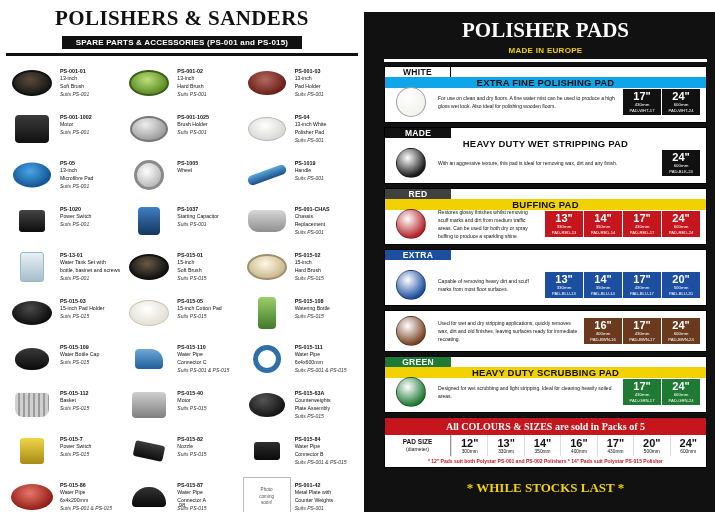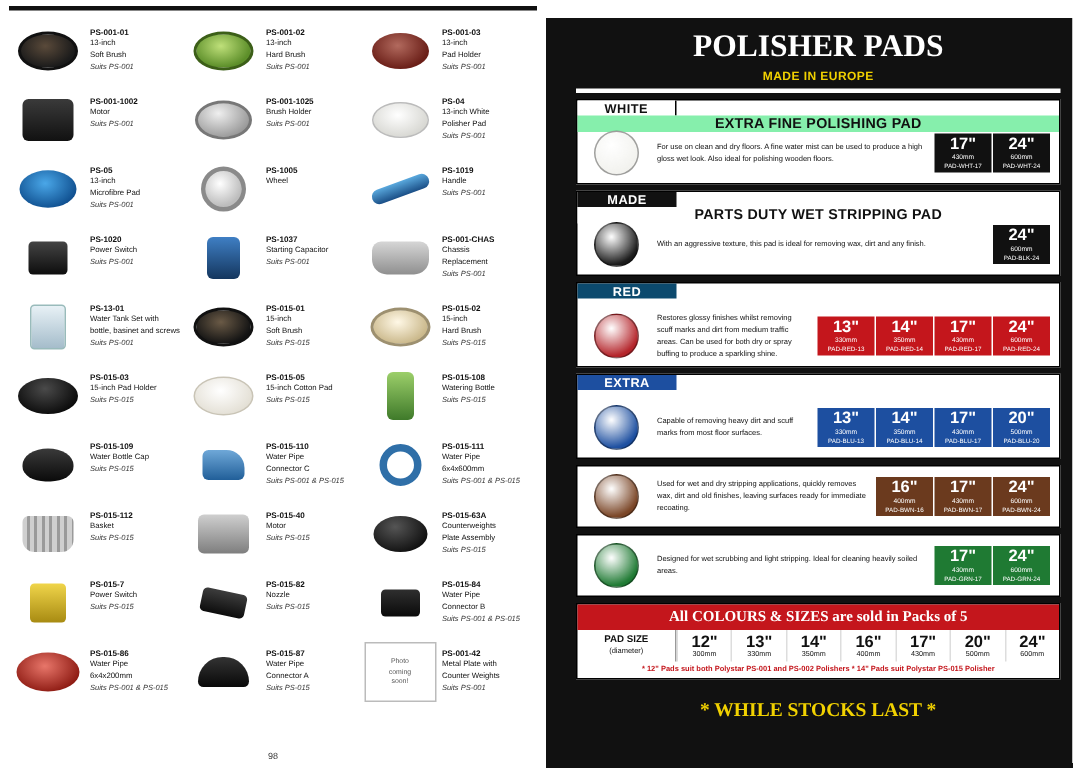--- a/index.html
+++ b/index.html
@@ -99,20 +99,24 @@
     font-family:"Liberation Serif", serif;
   }
   .pagenum-right { position:absolute; bottom:4px; left:0; right:0; text-align:center; font-size:6px; color:#ccc; }
 </style>
 </head>
 <body>
 
 <div class="page">
 
   <div class="left">
+    <div class="left-header">
+      <div class="left-title">POLISHERS &amp; SANDERS</div>
+      <div><span class="left-sub">SPARE PARTS &amp; ACCESSORIES (PS-001 and PS-015)</span></div>
+    </div>
     <div class="left-rule"></div>
 
     <div class="grid" id="product-grid">
         <div class="row">
           <div class="cell">
             <div class="thumb">
               <span class="sh" style="width:40px;height:26px;border-radius:50%;background:radial-gradient(ellipse at 45% 35%,#5a4a3a,#1b1b1b 70%);border:2px solid #111;"></span>
             </div>
             <div class="meta">
               <div class="code">PS-001-01</div>
@@ -437,21 +441,21 @@
     <div class="right-header">
       <div class="right-title">POLISHER PADS</div>
       <div class="right-sub">MADE IN EUROPE</div>
     </div>
     <div class="right-rule"></div>
 
     <div class="pads" id="pad-list">
         <div class="padblock">
           <div class="padhead">
             <div class="padname" style="background:#ffffff;color:#111111;border-right:1px solid #000;">WHITE</div>
-            <div class="padtitle" style="background:#86efac;">EXTRA FINE POLISHING PAD</div>
+            <div class="padtitle" style="background:#0ea5e9;">EXTRA FINE POLISHING PAD</div>
           </div>
           <div class="padbody">
             <div class="padimg">
               <span style="display:block;width:30px;height:30px;border-radius:50%;background:radial-gradient(circle at 38% 32%, rgba(255,255,255,.55), #f2f2ee 72%);border:1px solid rgba(0,0,0,.35);"></span>
             </div>
             <div class="paddesc">For use on clean and dry floors. A fine water mist can be used to produce a high gloss wet look. Also ideal for polishing wooden floors.</div>
             <div class="sizes-wrap">
               <div class="size" style="background: rgb(17, 17, 17);">
                 <div class="n">17"</div>
                 <div class="mm">430mm</div>
@@ -461,39 +465,40 @@
                 <div class="n">24"</div>
                 <div class="mm">600mm</div>
                 <div class="sku">PAD-WHT-24</div>
               </div>
             </div>
           </div>
         </div>
         <div class="padblock">
           <div class="padhead">
             <div class="padname" style="background:#111111;color:#ffffff;">MADE</div>
-            <div class="padtitle" style="background:#ffffff;">PARTS DUTY WET STRIPPING PAD</div>
+            <div class="padtitle" style="background:#ffffff;">HEAVY DUTY WET STRIPPING PAD</div>
           </div>
           <div class="padbody">
             <div class="padimg">
               <span style="display:block;width:30px;height:30px;border-radius:50%;background:radial-gradient(circle at 38% 32%, rgba(255,255,255,.55), #1a1a1a 72%);border:1px solid rgba(0,0,0,.35);"></span>
             </div>
             <div class="paddesc">With an aggressive texture, this pad is ideal for removing wax, dirt and any finish.</div>
             <div class="sizes-wrap">
               <div class="size" style="background: rgb(17, 17, 17);">
                 <div class="n">24"</div>
                 <div class="mm">600mm</div>
                 <div class="sku">PAD-BLK-24</div>
               </div>
             </div>
           </div>
         </div>
         <div class="padblock">
           <div class="padhead">
-            <div class="padname" style="background:#0c4a6e;color:#ffffff;">RED</div>
+            <div class="padname" style="background:#404040;color:#ffffff;">RED</div>
+            <div class="padtitle" style="background:#f1d100;">BUFFING PAD</div>
           </div>
           <div class="padbody">
             <div class="padimg">
               <span style="display:block;width:30px;height:30px;border-radius:50%;background:radial-gradient(circle at 38% 32%, rgba(255,255,255,.55), #b4242a 72%);border:1px solid rgba(0,0,0,.35);"></span>
             </div>
             <div class="paddesc">Restores glossy finishes whilst removing scuff marks and dirt from medium traffic areas. Can be used for both dry or spray buffing to produce a sparkling shine.</div>
             <div class="sizes-wrap">
               <div class="size" style="background: rgb(196, 22, 28);">
                 <div class="n">13"</div>
                 <div class="mm">330mm</div>
@@ -569,20 +574,24 @@
               </div>
               <div class="size" style="background: rgb(107, 58, 30);">
                 <div class="n">24"</div>
                 <div class="mm">600mm</div>
                 <div class="sku">PAD-BWN-24</div>
               </div>
             </div>
           </div>
         </div>
         <div class="padblock">
+          <div class="padhead">
+            <div class="padname" style="background:#1f7a33;color:#ffffff;">GREEN</div>
+            <div class="padtitle" style="background:#f1d100;">HEAVY DUTY SCRUBBING PAD</div>
+          </div>
           <div class="padbody">
             <div class="padimg">
               <span style="display:block;width:30px;height:30px;border-radius:50%;background:radial-gradient(circle at 38% 32%, rgba(255,255,255,.55), #1f7a33 72%);border:1px solid rgba(0,0,0,.35);"></span>
             </div>
             <div class="paddesc">Designed for wet scrubbing and light stripping. Ideal for cleaning heavily soiled areas.</div>
             <div class="sizes-wrap">
               <div class="size" style="background: rgb(31, 122, 51);">
                 <div class="n">17"</div>
                 <div class="mm">430mm</div>
                 <div class="sku">PAD-GRN-17</div>

